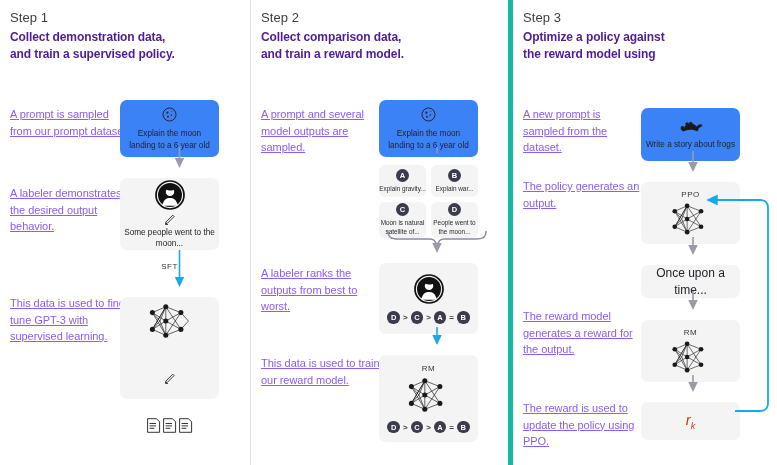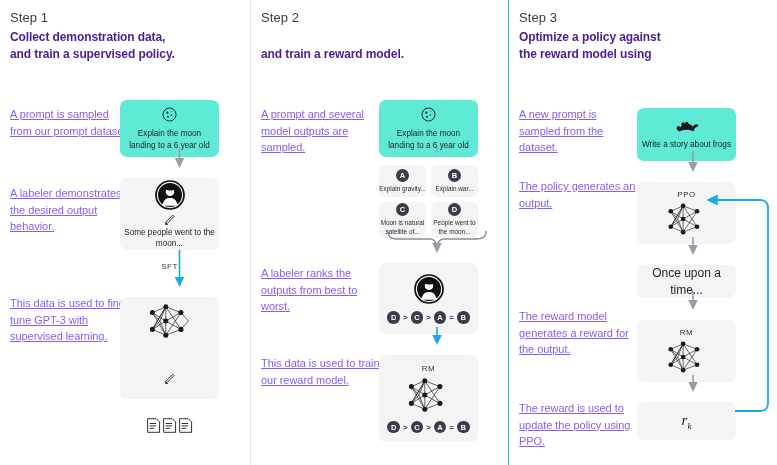--- a/index.html
+++ b/index.html
@@ -15,21 +15,21 @@
     width: 777px; height: 465px;
     display: flex;
   }
   .column {
     position: relative;
     height: 465px;
     padding: 10px 0 0 0;
   }
   .col1 { width: 250px; }
   .col2 { width: 258px; border-left: 1px solid #e2e2e4; }
-  .col3 { width: 269px; border-left: 1px solid #14b8a6; }
+  .col3 { width: 269px; border-left: 5px solid #14b8a6; }
 
   .col-inner { position: relative; height: 100%; padding-left: 10px; }
 
   .step-label {
     font-size: 13px;
     color: #3c3c44;
     letter-spacing: .1px;
     margin-bottom: 4px;
   }
   .step-title {
@@ -54,39 +54,39 @@
   
   .box {
     position: absolute;
     border-radius: 7px;
     display: flex;
     flex-direction: column;
     align-items: center;
     justify-content: center;
     text-align: center;
   }
-  .box-blue { background: #5eead4; }
+  .box-blue { background: #3b82f6; }
   .box-gray { background: #f4f4f4; }
   .box-label {
     font-size: 8.2px;
     line-height: 1.35;
     color: #24242a;
     padding: 0 4px;
   }
   .box-tag {
     font-size: 8px;
     color: #34343a;
     letter-spacing: .5px;
     margin-bottom: 2px;
   }
   .rk {
     font-size: 15px;
     font-style: italic;
-    font-family: Liberation Serif, serif;
-    color: #0f172a;
+    font-family: Liberation Sans, sans-serif;
+    color: #c2410c;
   }
   .rk sub { font-size: 9px; font-style: italic; }
 
   
   .opt {
     position: absolute;
     background: #f4f4f4;
     border-radius: 6px;
     display: flex;
     flex-direction: column;
@@ -209,21 +209,21 @@
           </svg>
         </span>
       </div>
     </div>
   </div>
 
   <div class="column col2">
     <div class="col-inner">
       <div class="step-label">Step 2</div>
       <div class="step-title">
-        <br>
+        <span>Collect comparison data,</span><br>
         <span>and train a reward model.</span>
       </div>
 
       <div class="caption" style="left:10px; top:96px;">A prompt and several model outputs are sampled.</div>
       <div class="caption" style="left:10px; top:255px;">A labeler ranks the outputs from best to worst.</div>
       <div class="caption" style="left:10px; top:345px;">This data is used to train our reward model.</div>
 
       <div class="box box-blue" style="left:128px; top:90px; width:99px; height:57px;">
         <span>
           <svg class="icon" width="17" height="17" viewBox="0 0 24 24" fill="none" stroke="#25252b" stroke-width="1.4">

